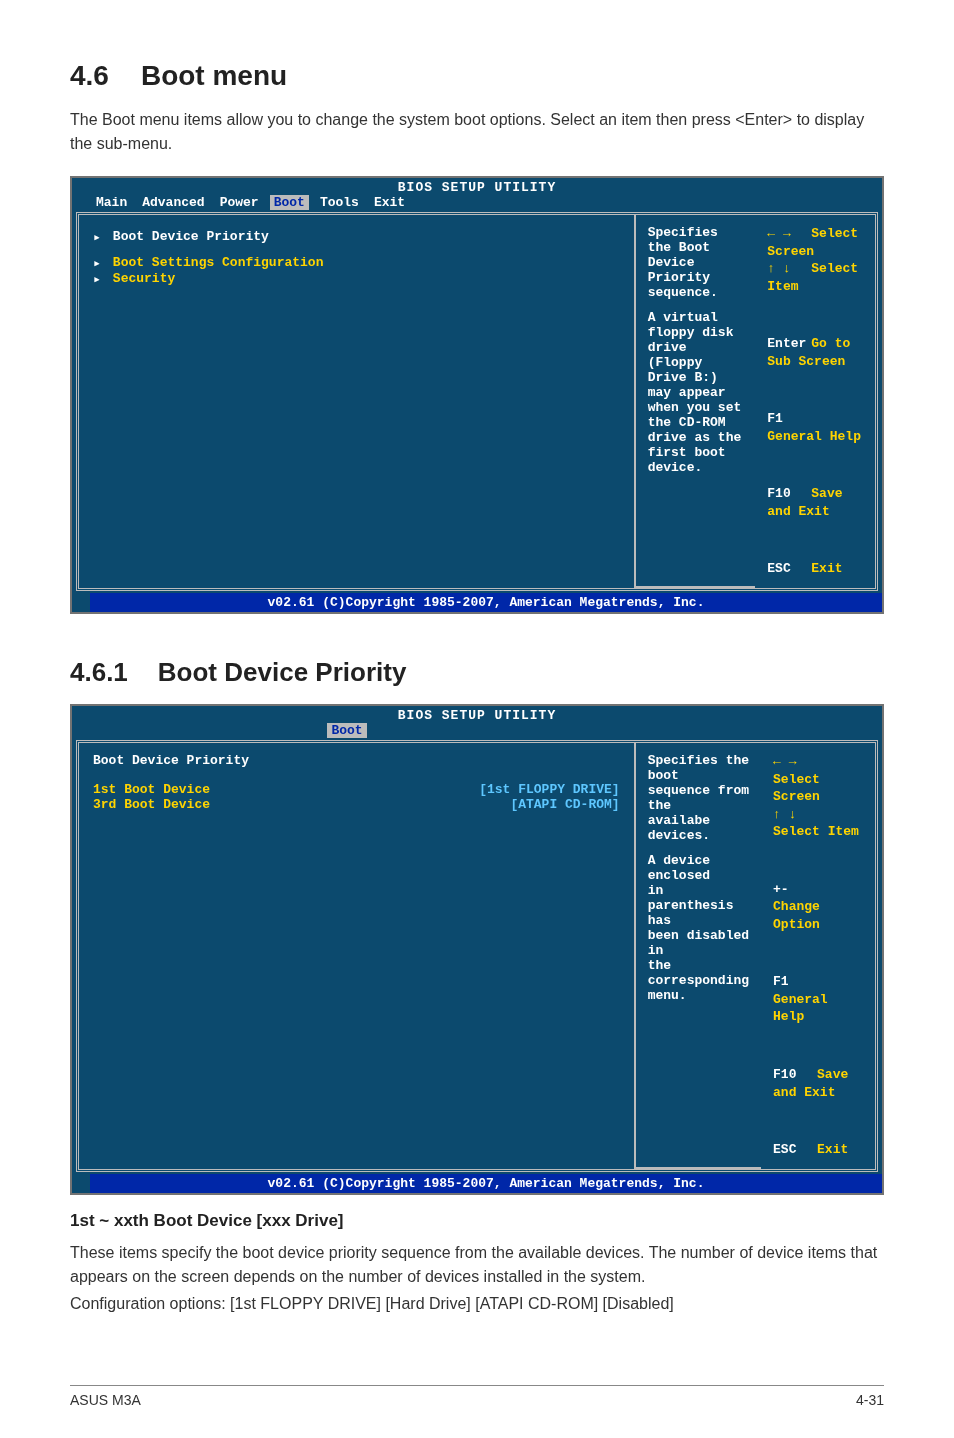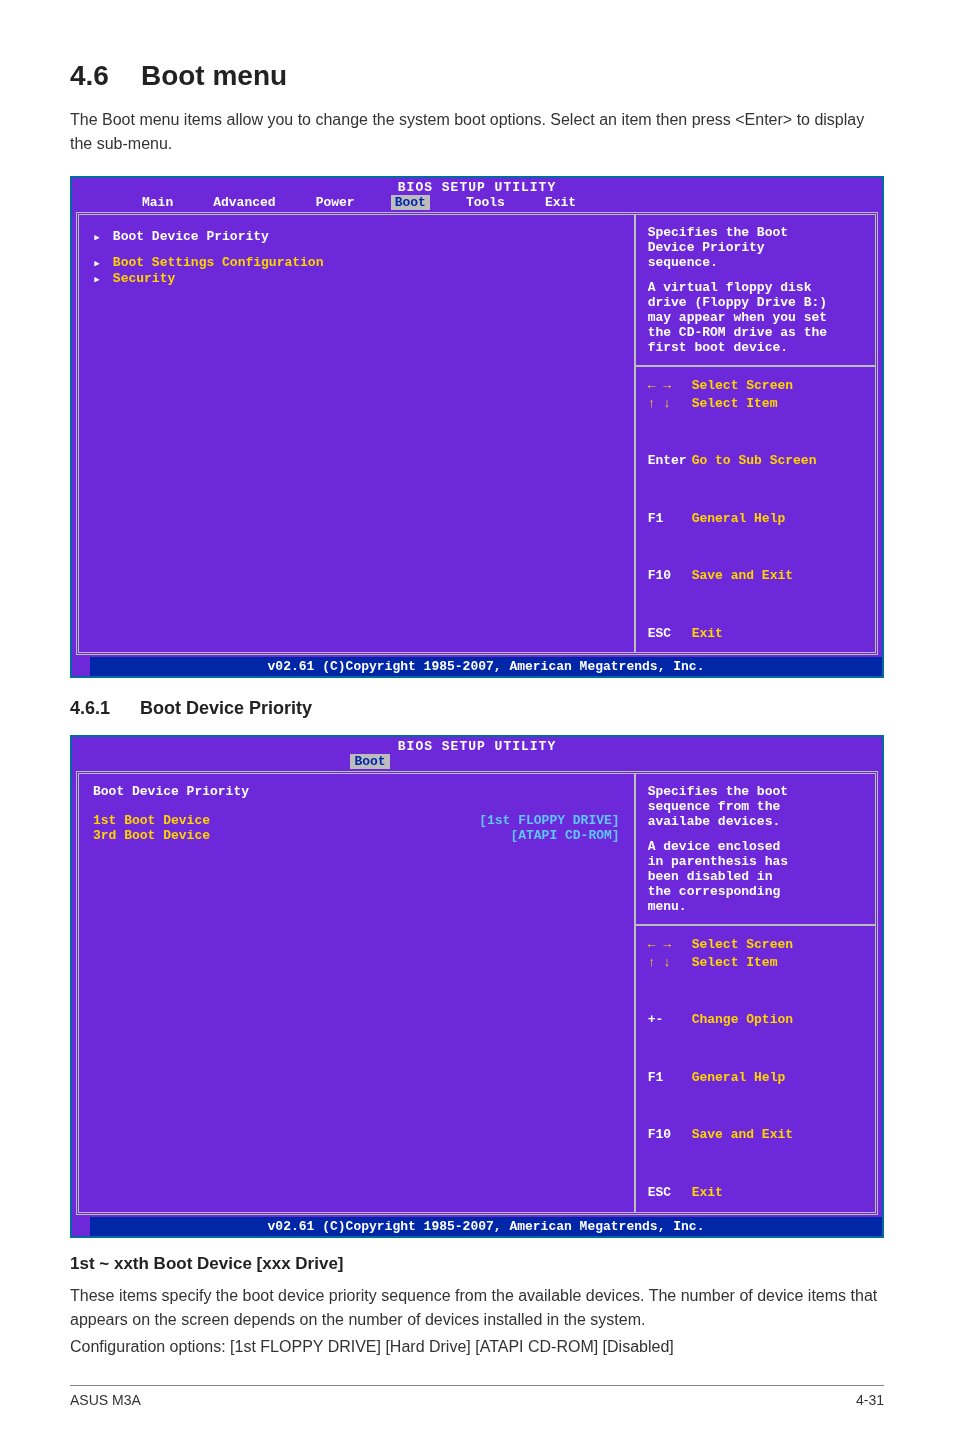--- a/index.html
+++ b/index.html
@@ -19,55 +19,54 @@
     color: #222;
   }
   .section-num { margin-right: 32px; }
   .body-text {
     font-size: 16px;
     line-height: 1.5;
     color: #333;
     margin-bottom: 20px;
   }
   .sub-heading {
-    font-size: 18px;
-    font-weight: bold;
-    margin: 20px 0 16px 0;
+    font-size: 26px;
+    font-weight: bold;
+    margin: 43px 0 16px 0;
     color: #222;
   }
   .sub-num { margin-right: 30px; }
   .field-heading {
     font-size: 17px;
     font-weight: bold;
     margin: 16px 0 10px 0;
     color: #222;
   }
   
   .bios {
     width: 100%;
-    background: #6d28d9;
-    border: 2px solid #0369a1;
+    background: #0c4a6e;
+    border: 2px solid #737373;
     font-family: "Courier New", monospace;
     font-size: 13px;
     color: #fff;
   }
   .bios-title {
     text-align: center;
     font-weight: bold;
     color: #fff;
     padding: 2px 0 0 0;
     letter-spacing: 1px;
   }
   .bios-menubar {
     display: flex;
     padding: 0 20px 2px 20px;
-    gap: 32px;
-    color: #fff;
-    font-weight: bold;
-    margin-left: 46px;
+    gap: 7px;
+    color: #fff;
+    font-weight: bold;
   }
   .bios-menubar .tab {
     padding: 0 4px;
   }
   .bios-menubar .tab.active {
     background: #bcbcbc;
     color: #0027a8;
   }
   .bios-body {
     display: flex;
@@ -78,21 +77,20 @@
   .bios-left {
     flex: 2.2;
     padding: 10px 14px;
     border-right: 2px solid #bcbcbc;
     color: #ffd400;
     font-weight: bold;
   }
   .bios-right {
     flex: 1;
     display: flex;
-    flex-direction: column;
     color: #fff;
     font-weight: bold;
   }
   .bios-right-top {
     flex: 1;
     padding: 10px 12px;
     border-bottom: 2px solid #bcbcbc;
   }
   .bios-right-bottom {
     flex: 1;

